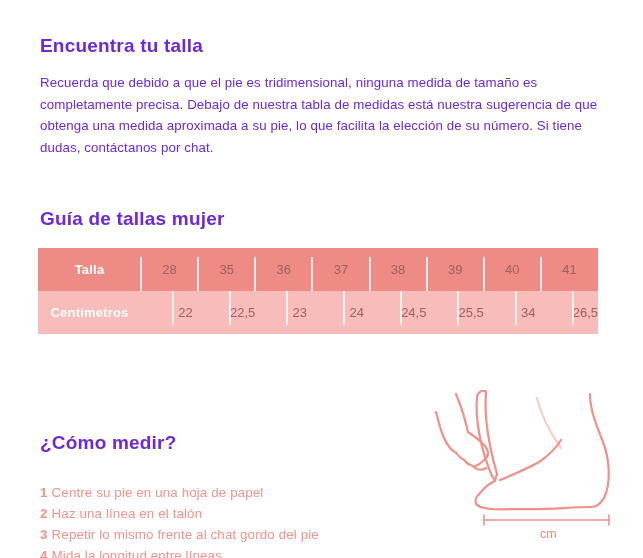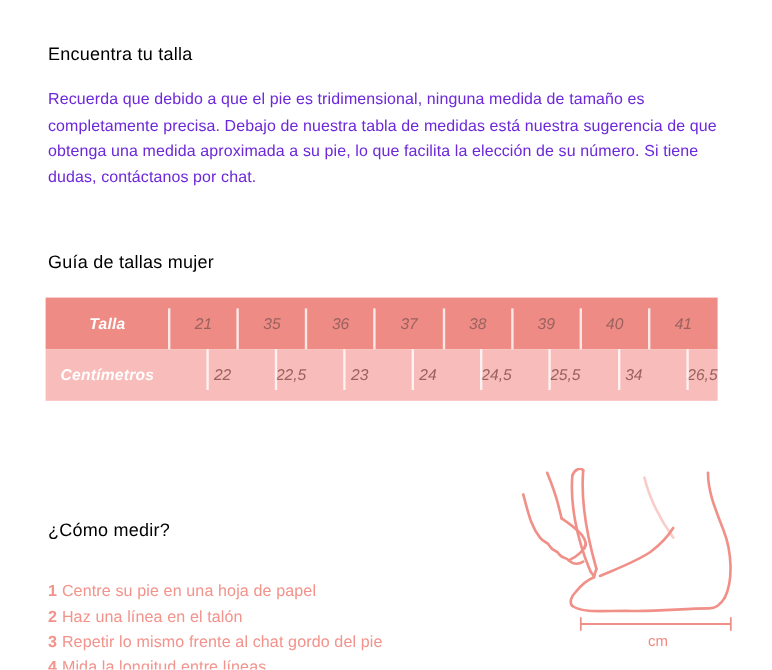--- a/index.html
+++ b/index.html
@@ -1,23 +1,23 @@
 <!DOCTYPE html>
 <html><head>
 <meta charset="utf-8">
 <style>
   * { margin:0; padding:0; box-sizing:border-box; }
   html,body { width:643px; height:558px; background:#ffffff; overflow:hidden; }
   body { font-family:"Liberation Sans", sans-serif; position:relative; }
   .container { padding:35px 36px 0 40px; position:relative; width:643px; height:558px; }
 
   .section-title {
-    color:#000000;
-    font-size:15px;
-    font-weight:400;
+    color:#6d28d9;
+    font-size:19px;
+    font-weight:700;
     line-height:22px;
     letter-spacing:0.2px;
   }
   .intro-text {
     margin-top:15px;
     width:566px;
     color:#6d28d9;
     font-size:13.3px;
     line-height:21.5px;
     letter-spacing:0.1px;
@@ -26,21 +26,21 @@
 
   
   .size-table {
     margin-top:18px;
     margin-left:-2px;
     width:560px;
     height:100px;
     display:flex;
     flex-direction:column;
   }
-  .t-row { display:flex; height:43px; width:100%;font-style:italic; }
+  .t-row { display:flex; height:43px; width:100%; }
   .t-row.header { background:#ee8b84; }
   .t-row.values { background:#f8bcba;gap:32px; }
   .t-cell {
     position:relative;
     flex:1;
     display:flex;
     align-items:center;
     justify-content:center;
     font-size:13px;
     color:#9b625f;
@@ -94,21 +94,21 @@
 
   <h2 class="section-title">Encuentra tu talla</h2>
 
   <p class="intro-text">Recuerda que debido a que el pie es tridimensional, ninguna medida de tamaño es completamente precisa. Debajo de nuestra tabla de medidas está nuestra sugerencia de que obtenga una medida aproximada a su pie, lo que facilita la elección de su número. Si tiene dudas, contáctanos por chat.</p>
 
   <h2 class="section-title guide-title">Guía de tallas mujer</h2>
 
   <div class="size-table">
     <div class="t-row header">
       <div class="t-cell label">Talla</div>
-      <div class="t-cell">21</div>
+      <div class="t-cell">28</div>
       <div class="t-cell">35</div>
       <div class="t-cell">36</div>
       <div class="t-cell">37</div>
       <div class="t-cell">38</div>
       <div class="t-cell">39</div>
       <div class="t-cell">40</div>
       <div class="t-cell">41</div>
     </div>
     <div class="t-row values">
       <div class="t-cell label">Centímetros</div>

